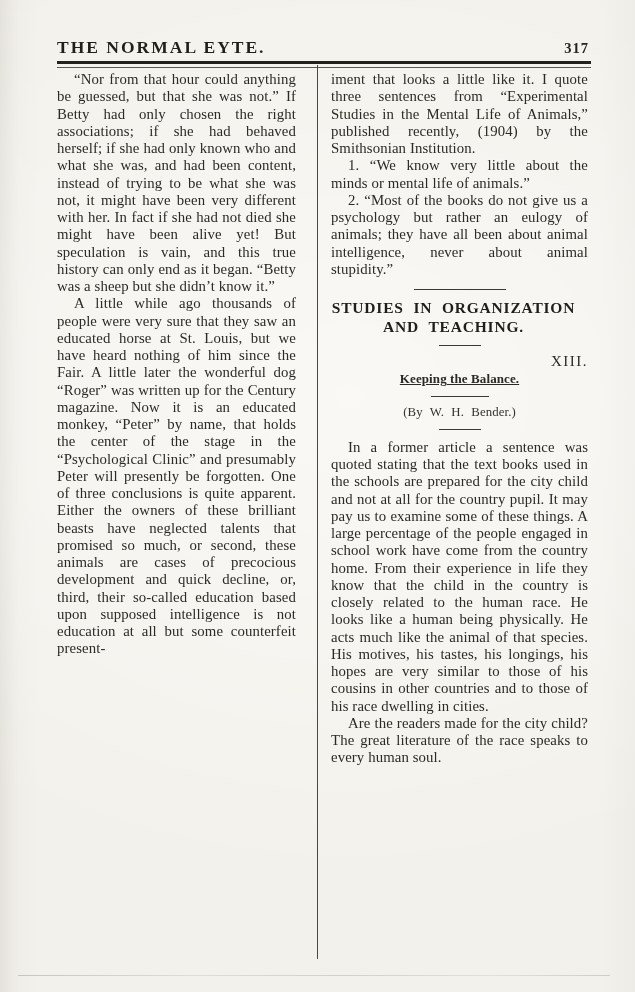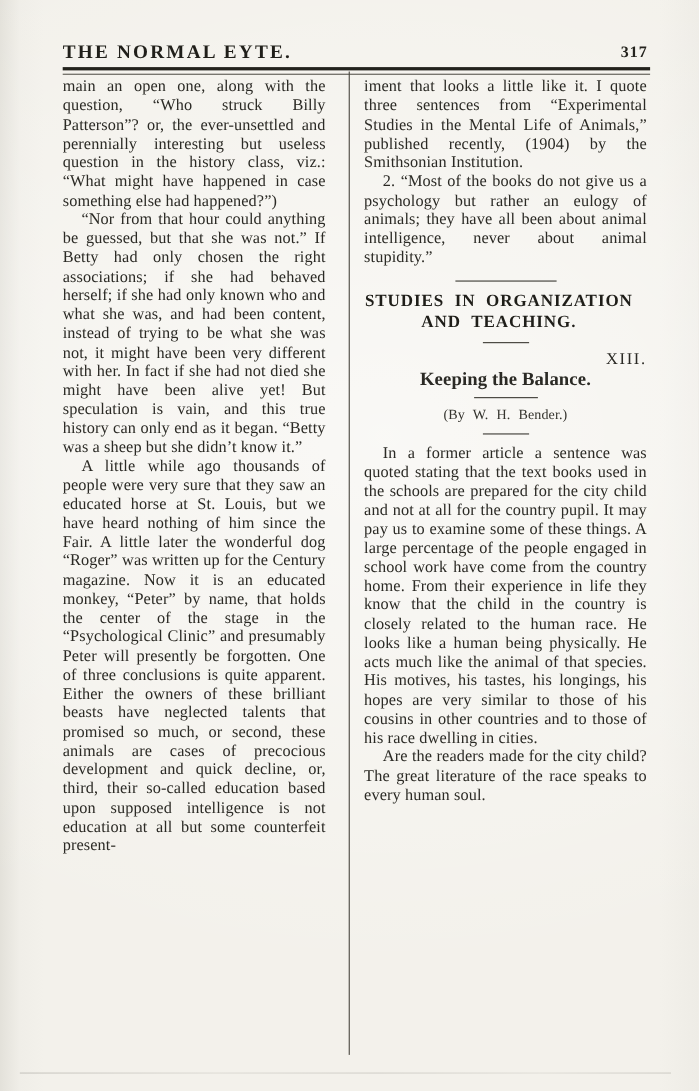--- a/index.html
+++ b/index.html
@@ -50,21 +50,21 @@
   .r-c{width:42px;margin-top:8px;margin-bottom:9px;}
   .sec-heading{
     text-align:center;font-weight:bold;font-size:15.5px;
     line-height:19px;letter-spacing:0.8px;word-spacing:5px;
     color:#1f1e19;margin:0 auto;max-width:245px;text-indent:0;
   }
   .chap-num{
     text-align:right;font-size:15px;letter-spacing:1.5px;margin:0;text-indent:0;
   }
   .chap-title{
-    text-align:center;font-weight:bold;font-size:17px;margin:1px 0 0 0;text-indent:0;
+    text-align:center;font-weight:bold;font-size:13px;margin:1px 0 0 0;text-indent:0;text-decoration:underline;
   }
   .byline{
     text-align:center;font-size:12.8px;word-spacing:4px;margin:0;text-indent:0;color:#34332d;
   }
   .bottom-scan-line{
     position:absolute;left:18px;top:975px;width:592px;height:1px;
     background:linear-gradient(90deg,#b9b7b0, #d8d6cf 30%, #c7c5be 55%, #dcdad3 80%, #c3c1ba);
     opacity:0.75;
   }
 </style>
@@ -72,27 +72,27 @@
 <body>
 
 <div class="page">
 
   <div class="masthead">THE NORMAL EYTE.</div>
   <div class="pagenum">317</div>
   <div class="double-rule"></div>
   <div class="divider"></div>
 
   <div class="col col-left">
-    <p>main an open one, along with the question, “Who struck Billy Patterson”? or, the ever-unsettled and perennially interesting but useless question in the history class, viz.: “What might have happened in case something else had happened?”)</p>
     <p class="indent">“Nor from that hour could anything be guessed, but that she was not.” If Betty had only chosen the right associations; if she had behaved herself; if she had only known who and what she was, and had been content, instead of trying to be what she was not, it might have been very different with her. In fact if she had not died she might have been alive yet! But speculation is vain, and this true history can only end as it began. “Betty was a sheep but she didn’t know it.”</p>
     <p class="indent">A little while ago thousands of people were very sure that they saw an educated horse at St. Louis, but we have heard nothing of him since the Fair. A little later the wonderful dog “Roger” was written up for the Century magazine. Now it is an educated monkey, “Peter” by name, that holds the center of the stage in the “Psychological Clinic” and presumably Peter will presently be forgotten. One of three conclusions is quite apparent. Either the owners of these brilliant beasts have neglected talents that promised so much, or second, these animals are cases of precocious development and quick decline, or, third, their so-called education based upon supposed intelligence is not education at all but some counterfeit present-</p>
   </div>
 
   <div class="col col-right">
     <p>iment that looks a little like it. I quote three sentences from “Experimental Studies in the Mental Life of Animals,” published recently, (1904) by the Smithsonian Institution.</p>
+    <p class="indent">1. “We know very little about the minds or mental life of animals.”</p>
     <p class="indent">2. “Most of the books do not give us a psychology but rather an eulogy of animals; they have all been about animal intelligence, never about animal stupidity.”</p>
 
     <hr class="hrule r-top">
 
     <p class="sec-heading">STUDIES IN ORGANIZATION AND TEACHING.</p>
 
     <hr class="hrule r-a">
 
     <p class="chap-num">XIII.</p>
     <p class="chap-title">Keeping the Balance.</p>

